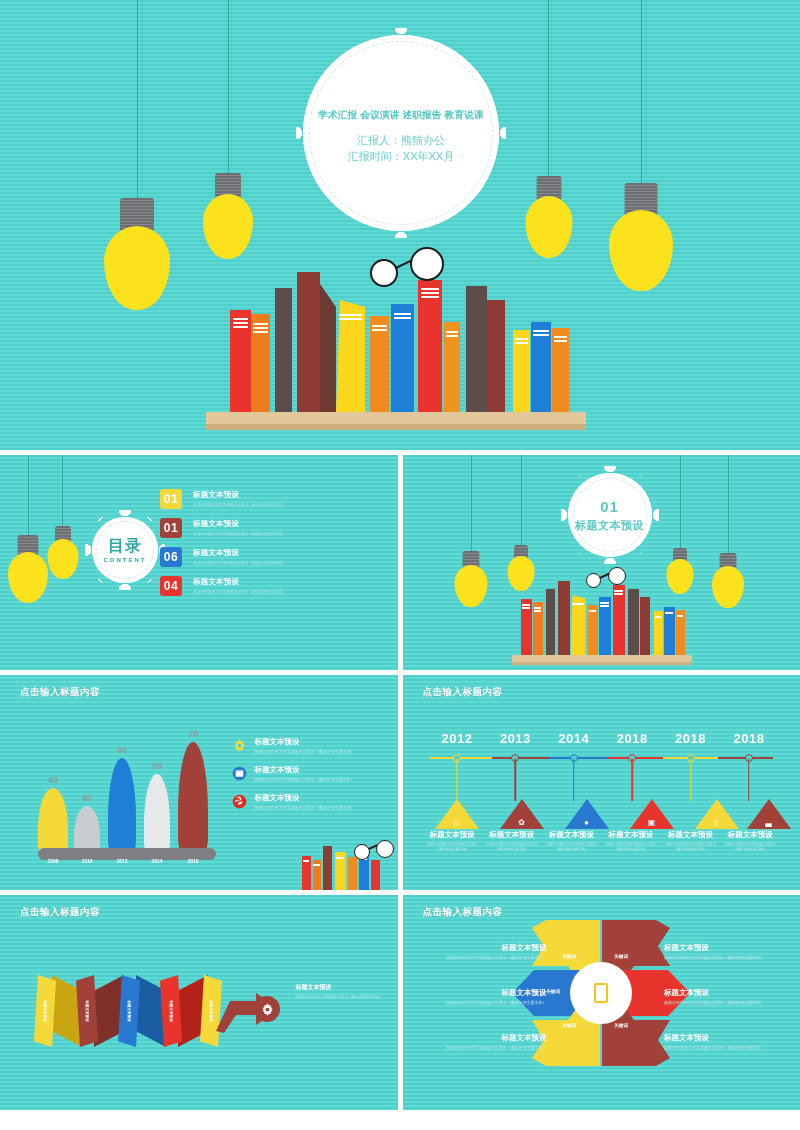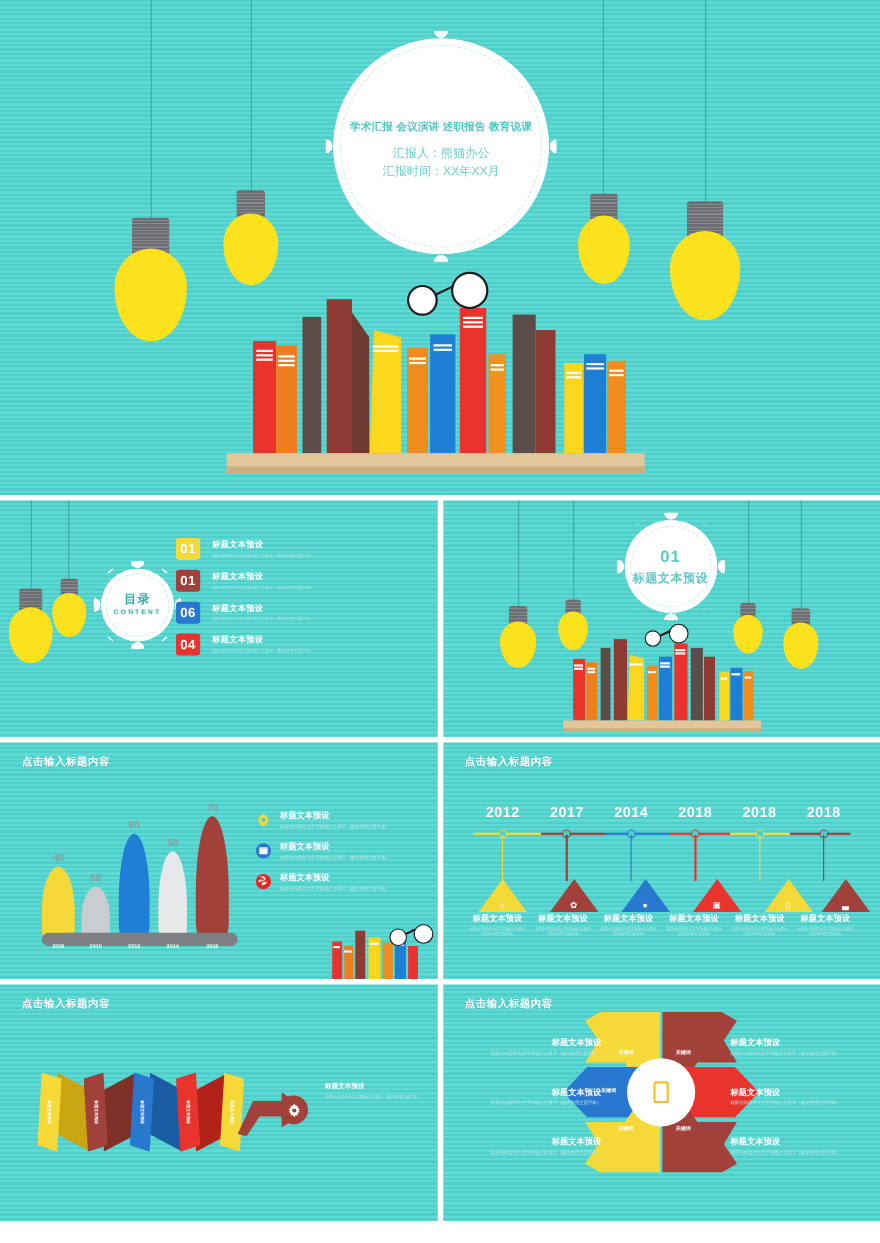--- a/index.html
+++ b/index.html
@@ -282,21 +282,21 @@
         <div class="cap" style="width:21px;height:20px;"></div>
         <div class="glass" style="top:17px;width:40px;height:51px;"></div>
       </div>
       <div class="bulb" style="left:47px;top:71px;width:31px;height:53px;">
         <div class="cap" style="width:16px;height:16px;"></div>
         <div class="glass" style="top:13px;width:31px;height:40px;"></div>
       </div>
 
       <div class="scallop" style="left:92px;top:62px;width:66px;height:66px;">
         <div class="scallop-ring" style="inset:4px;"></div>
-        <div style="color:#2fa9a4;font-size:11px;font-weight:bold;letter-spacing:1px;line-height:1;">目录</div>
+        <div style="color:#2fa9a4;font-size:16px;font-weight:bold;letter-spacing:1px;line-height:1;">目录</div>
         <div style="color:#2fa9a4;font-size:6px;font-weight:bold;letter-spacing:2px;margin-top:3px;">CONTENT</div>
       </div>
 
       <div class="toc-list">
         <div class="toc-row">
           <div class="num-badge" style="background:#f5d938;">01</div>
           <div class="toc-txt">
             <div class="toc-h">标题文本预设</div>
             <div class="toc-p">此部分内容作为文字排版占位显示（建议使用主题字体）</div>
           </div>
@@ -527,21 +527,21 @@
           <div class="bridge" style="left:15px;top:8px;width:9px;height:1.5px;transform:rotate(-26deg);"></div>
         </div>
       </div>
     </div>
 
     <div class="slide half">
       <div class="slide-title">点击输入标题内容</div>
 
       <div class="tl-line" style="background:linear-gradient(90deg,#f5d938 0 18%,#a1413a 18% 35%,#2878d0 35% 52%,#e8342c 52% 68%,#f5d938 68% 84%,#a1413a 84% 100%);">
         <div class="tl-year" style="left:8%;">2012</div>
-        <div class="tl-year" style="left:25%;">2017</div>
+        <div class="tl-year" style="left:25%;">2013</div>
         <div class="tl-year" style="left:42%;">2014</div>
         <div class="tl-year" style="left:59%;">2018</div>
         <div class="tl-year" style="left:76%;">2018</div>
         <div class="tl-year" style="left:93%;">2018</div>
 
         <div class="tl-node" style="left:8%;border-color:#f5d938;"></div>
         <div class="tl-node" style="left:25%;border-color:#a1413a;"></div>
         <div class="tl-node" style="left:42%;border-color:#2878d0;"></div>
         <div class="tl-node" style="left:59%;border-color:#e8342c;"></div>
         <div class="tl-node" style="left:76%;border-color:#f5d938;"></div>

